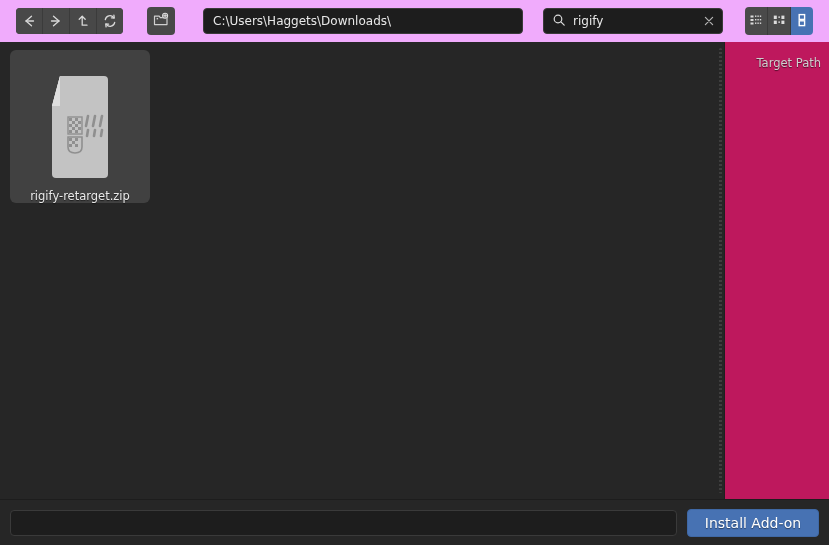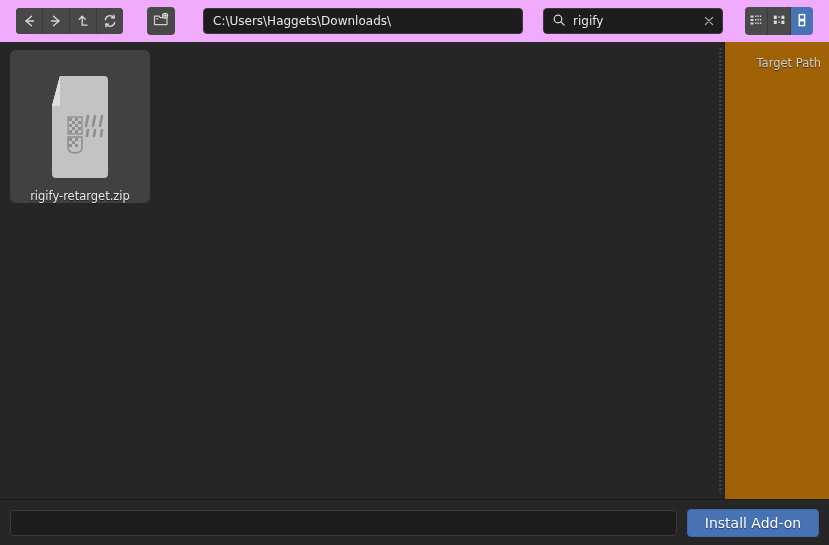--- a/index.html
+++ b/index.html
@@ -189,21 +189,21 @@
     position: absolute;
     right: 0;
     top: 0;
     bottom: 0;
     width: 1px;
     background: #1f1f1f;
   }
 
   .side-panel {
     flex: 0 0 104px;
-    background: #a16207;
+    background: #be185d;
     padding: 14px 8px 0 0;
     box-sizing: border-box;
     display: flex;
     flex-direction: column;
     align-items: flex-end;
   }
   .panel-label {
     font-size: 11.5px;
     color: #cfcfcf;
     text-shadow: 0 1px 1px rgba(0,0,0,.55);

